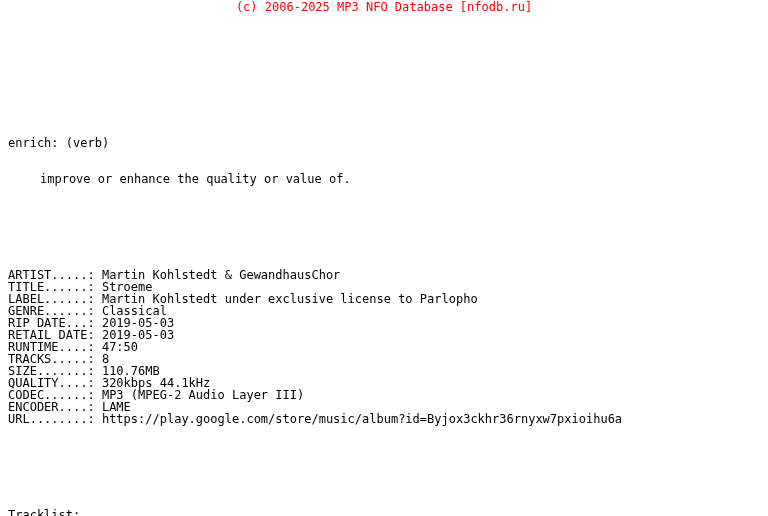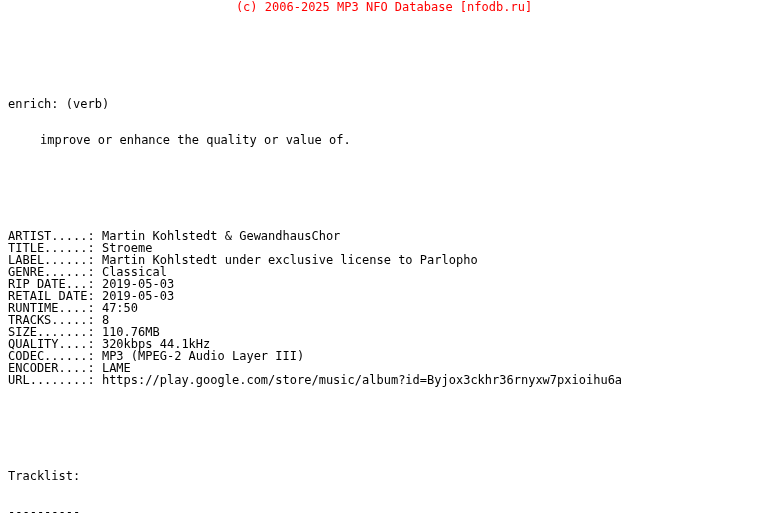--- a/index.html
+++ b/index.html
@@ -34,20 +34,21 @@
   }
   .body-block {
     padding-left: 8px;
     white-space: pre;
   }
   .spacer-line {
     height: 12px;
   }
   .defn-term {
     white-space: pre;
+    margin-top: 39px;
   }
   .defn-body {
     white-space: pre;
     padding-left: 32px;
   }
   .meta-line {
     white-space: pre;
   }
   .meta-label {
     white-space: pre;

